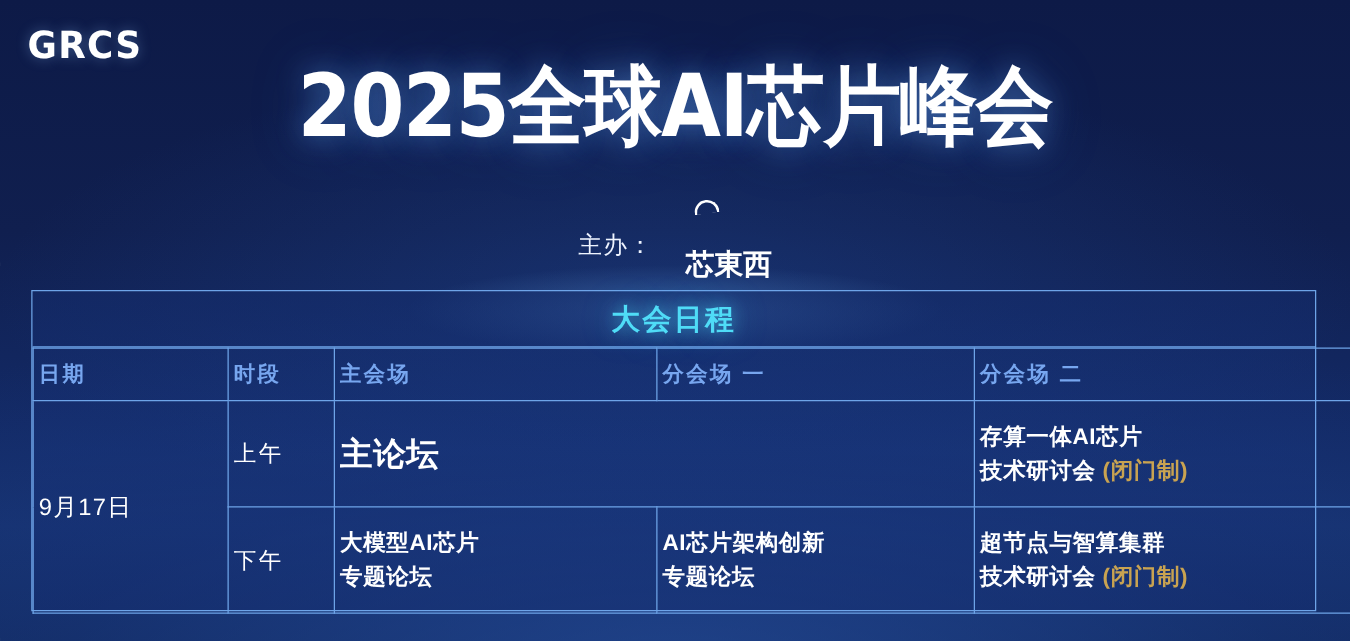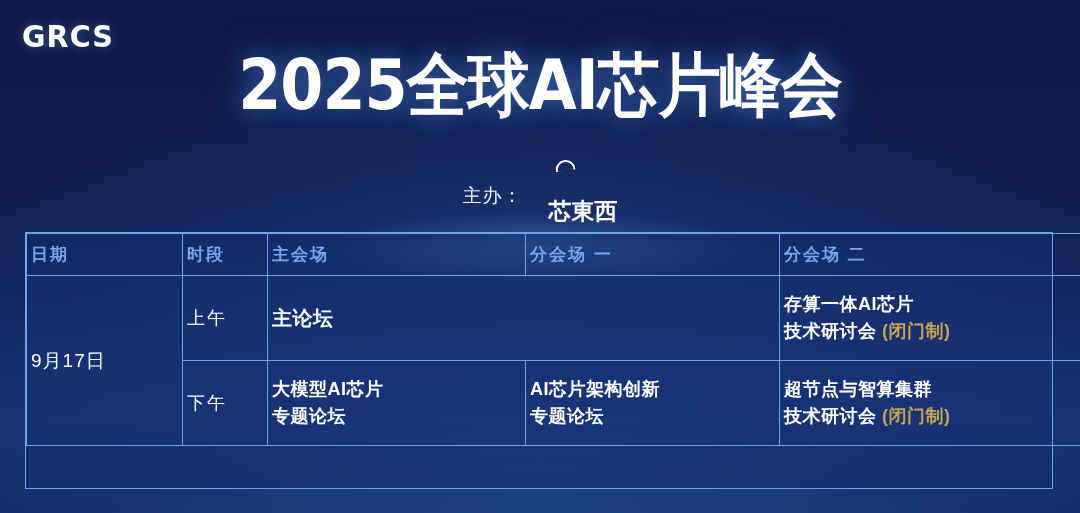--- a/index.html
+++ b/index.html
@@ -117,21 +117,21 @@
   }
   .slot-cell{
     font-size:18px;font-weight:400;color:#ffffff;letter-spacing:2px;margin-top:18px;
   }
   .sess{
     font-size:18px;font-weight:700;color:#ffffff;line-height:1.5;
     letter-spacing:.5px;
   }
   .sess .l2{display:block;}
   .closed{color:#c9a351;font-weight:700;}
-  .sess.single{font-size:20px;}
+  .sess.single{font-size:26px;}
 </style>
 </head>
 <body>
 
 <div class="poster">
   <div class="streaks"></div>
   <div class="glow-top"></div>
 
   <div class="logo">GRCS</div>
 
@@ -141,20 +141,21 @@
     <span class="org-label">主办：</span>
 
 
     <span class="org-logo second">
       <span class="org-name rounded">芯東西</span>
       <span class="wifi-arc"></span>
     </span>
   </div>
 
   <div class="sched">
+    <div class="sched-title">大会日程</div>
 
     <table class="grid">
       <tbody>
           <tr class="head">
         <td class="c-date">日期</td>
         <td class="c-slot">时段</td>
         <td class="c-main">主会场</td>
         <td class="c-sub1">分会场 一</td>
         <td class="c-sub2">分会场 二</td>
       </tr>

